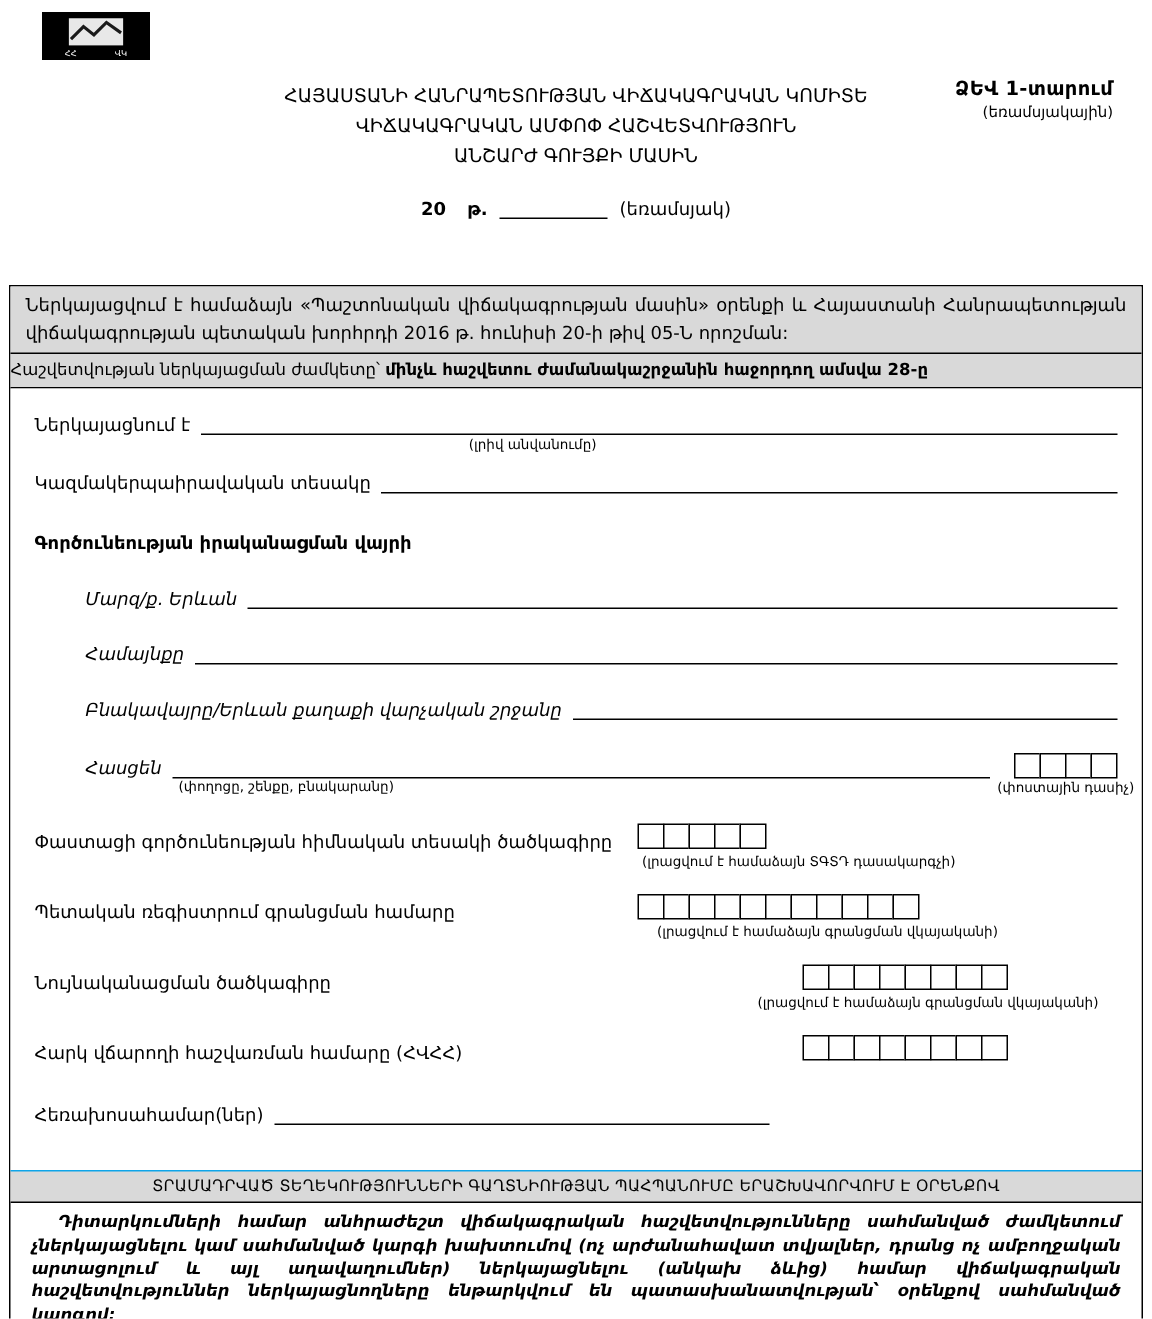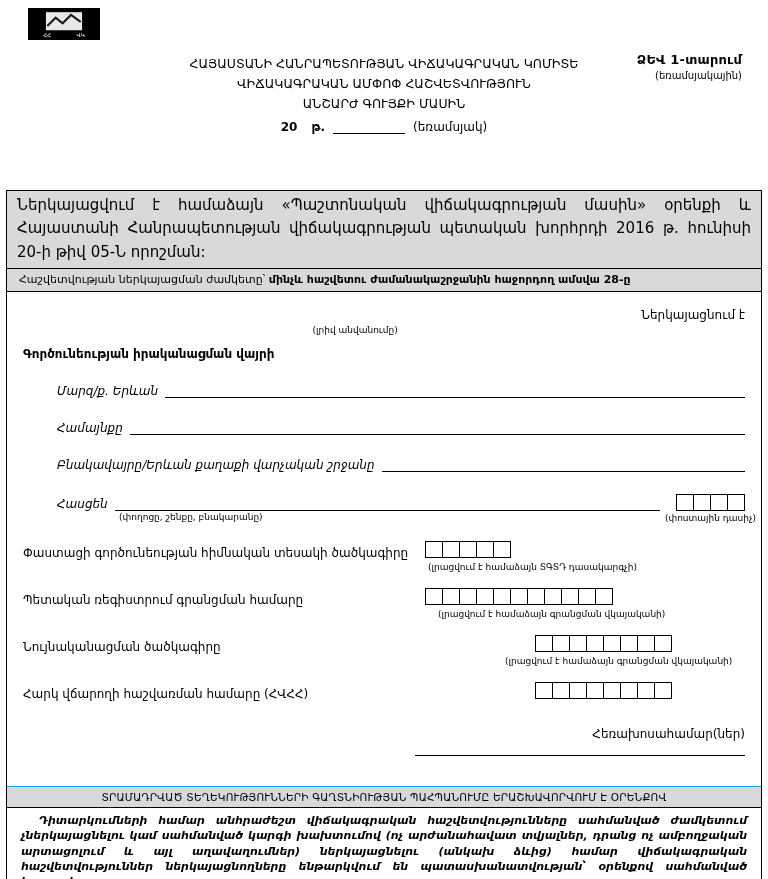--- a/index.html
+++ b/index.html
@@ -10,44 +10,44 @@
   
   .header { position:relative; height:188px; }
   .logo { position:absolute; left:28px; top:8px; width:72px; height:32px; background:#000; }
   .logo svg { display:block; width:100%; height:100%; }
   .hdr-right { position:absolute; right:26px; top:12px; text-align:right;margin-top:40px; }
   .form-code { font-weight:bold; font-size:13px; letter-spacing:.2px; }
   .form-period { font-size:10px; margin-top:3px; }
   .titles { position:absolute; top:54px; left:0; right:0; text-align:center; }
   .title-line { font-weight:normal; font-size:12.5px; line-height:20px; }
   .date-line { font-size:12px; margin-top:6px; display:flex; justify-content:center; align-items:flex-end; }
-  .date-line .b { font-weight:bold; }
+  .date-line .b { font-weight:bold;margin-top:12px; }
   .date-gap { display:inline-block; width:14px; }
   .date-fill { display:inline-block; width:72px; border-bottom:1px solid #000; height:13px; margin:0 8px; }
 
   
   .main-box { position:absolute; top:190px; left:6px; right:6px; border:1px solid #000; background:#fff; }
   .gray { background:#d9d9d9; }
-  .intro-row { font-size:15px; line-height:1.55; padding:3px 10px 4px; border-bottom:1px solid #000; text-align:justify; }
-  .deadline-row { font-size:11px; padding:4px 12px 5px; border-bottom:1px solid #000; }
+  .intro-row { font-size:12px; line-height:1.55; padding:3px 10px 4px; border-bottom:1px solid #000; text-align:justify; }
+  .deadline-row { font-size:11px; padding:4px 0 5px; border-bottom:1px solid #000; }
   .deadline-row b { font-weight:bold; }
 
   
   .fields { position:relative; padding:16px 16px 8px; background:#fff; }
   .frow { display:flex; align-items:flex-end; font-size:12px; position:relative; }
   .lbl { white-space:nowrap; }
   .it { font-style:italic; }
   .bold { font-weight:bold; }
   .fill { flex:1; border-bottom:1px solid #000; height:15px; margin-left:7px; }
   .fill.fixed { flex:none; }
   .indent { padding-left:34px; }
   .caption { font-size:9px; color:#000; white-space:nowrap; }
   .abs { position:absolute; }
 
-  .row-presenter { margin-bottom:24px;flex-direction:column; }
+  .row-presenter { margin-bottom:24px; }
   .cap-presenter { left:46%; top:17px; transform:translateX(-50%); }
   .row-orgtype { margin-bottom:26px; }
   .row-heading { margin-bottom:22px; font-size:12px;text-align:right; }
   .row-region { margin-bottom:22px; }
   .row-community { margin-bottom:22px; }
   .row-settlement { margin-bottom:22px; }
   .row-address { margin-bottom:30px; }
   .cap-address { left:96px; top:18px; }
   .postal-wrap { flex:none; margin-left:16px; position:relative; }
   .cap-postal { top:19px; left:50%; transform:translateX(-50%); }
@@ -57,21 +57,21 @@
   .cell:first-child { margin-left:0; }
 
   .row-code { height:19px; margin-bottom:28px; }
   .row-code .cells { position:absolute; top:0; }
   .col-a { left:402px; }
   .col-b { left:512px; }
   .cap-activity { left:405px; top:21px; }
   .cap-register { left:415px; top:21px; }
   .cap-idcode  { left:482px; top:21px; }
   .row-tin { margin-bottom:26px; }
-  .row-phone { margin-bottom:22px;flex-direction:column; }
+  .row-phone { margin-bottom:22px; }
   .row-phone .fill { width:330px; }
   .row-email { margin-bottom:14px; }
   .row-email .fill-1 { width:208px; }
   .row-email .at { margin:0 2px; }
   .row-email .fill-2 { width:212px; }
 
   .conf-bar { border-top:1px solid #0ea5e9; border-bottom:1px solid #000; text-align:center; font-size:10.5px; padding:4px 6px; letter-spacing:.2px; }
   .footer-note { font-size:11px; font-weight:bold; font-style:italic; line-height:1.4; text-align:justify; padding:5px 14px 9px; text-indent:18px; }
 </style>
 </head>
@@ -116,20 +116,24 @@
     </div>
 
     <div class="fields">
 
       <div class="frow row-presenter">
         <span class="lbl">Ներկայացնում է</span>
         <span class="fill"></span>
         <span class="caption abs cap-presenter">(լրիվ անվանումը)</span>
       </div>
 
+      <div class="frow row-orgtype">
+        <span class="lbl">Կազմակերպաիրավական տեսակը</span>
+        <span class="fill"></span>
+      </div>
 
       <div class="frow row-heading">
         <span class="lbl bold">Գործունեության իրականացման վայրի</span>
       </div>
 
       <div class="frow indent row-region">
         <span class="lbl it">Մարզ/ք. Երևան</span>
         <span class="fill"></span>
       </div>
 

